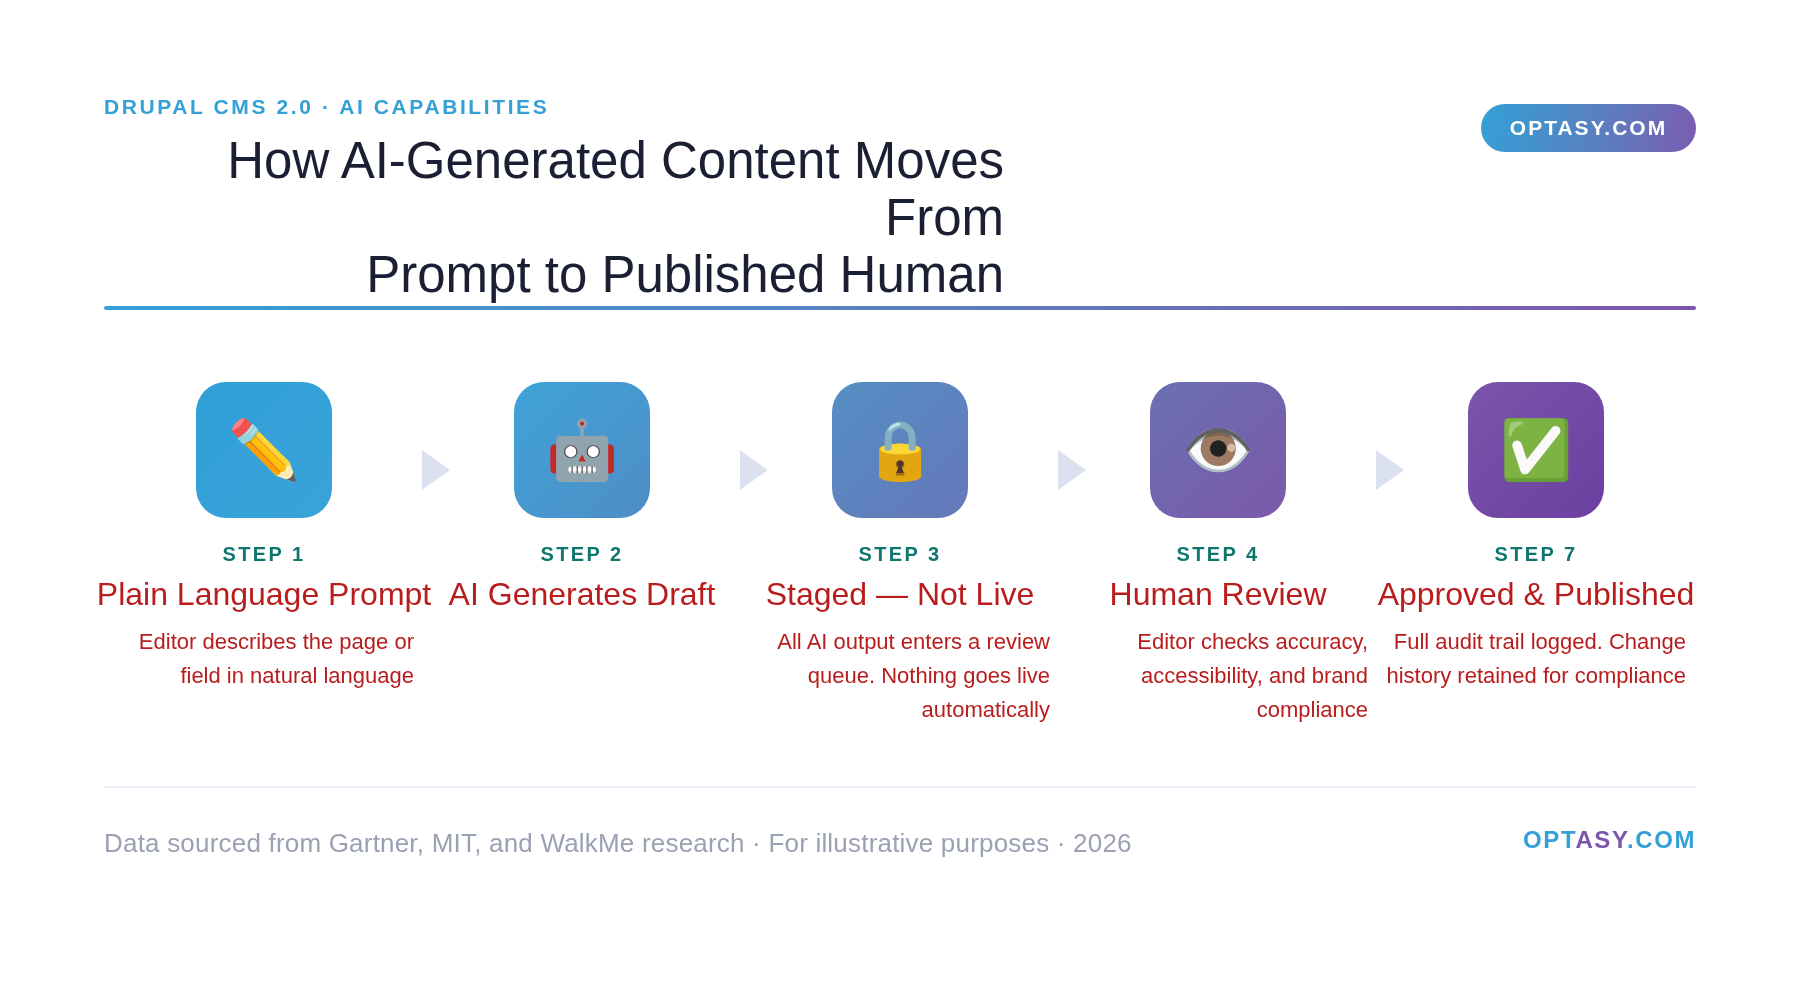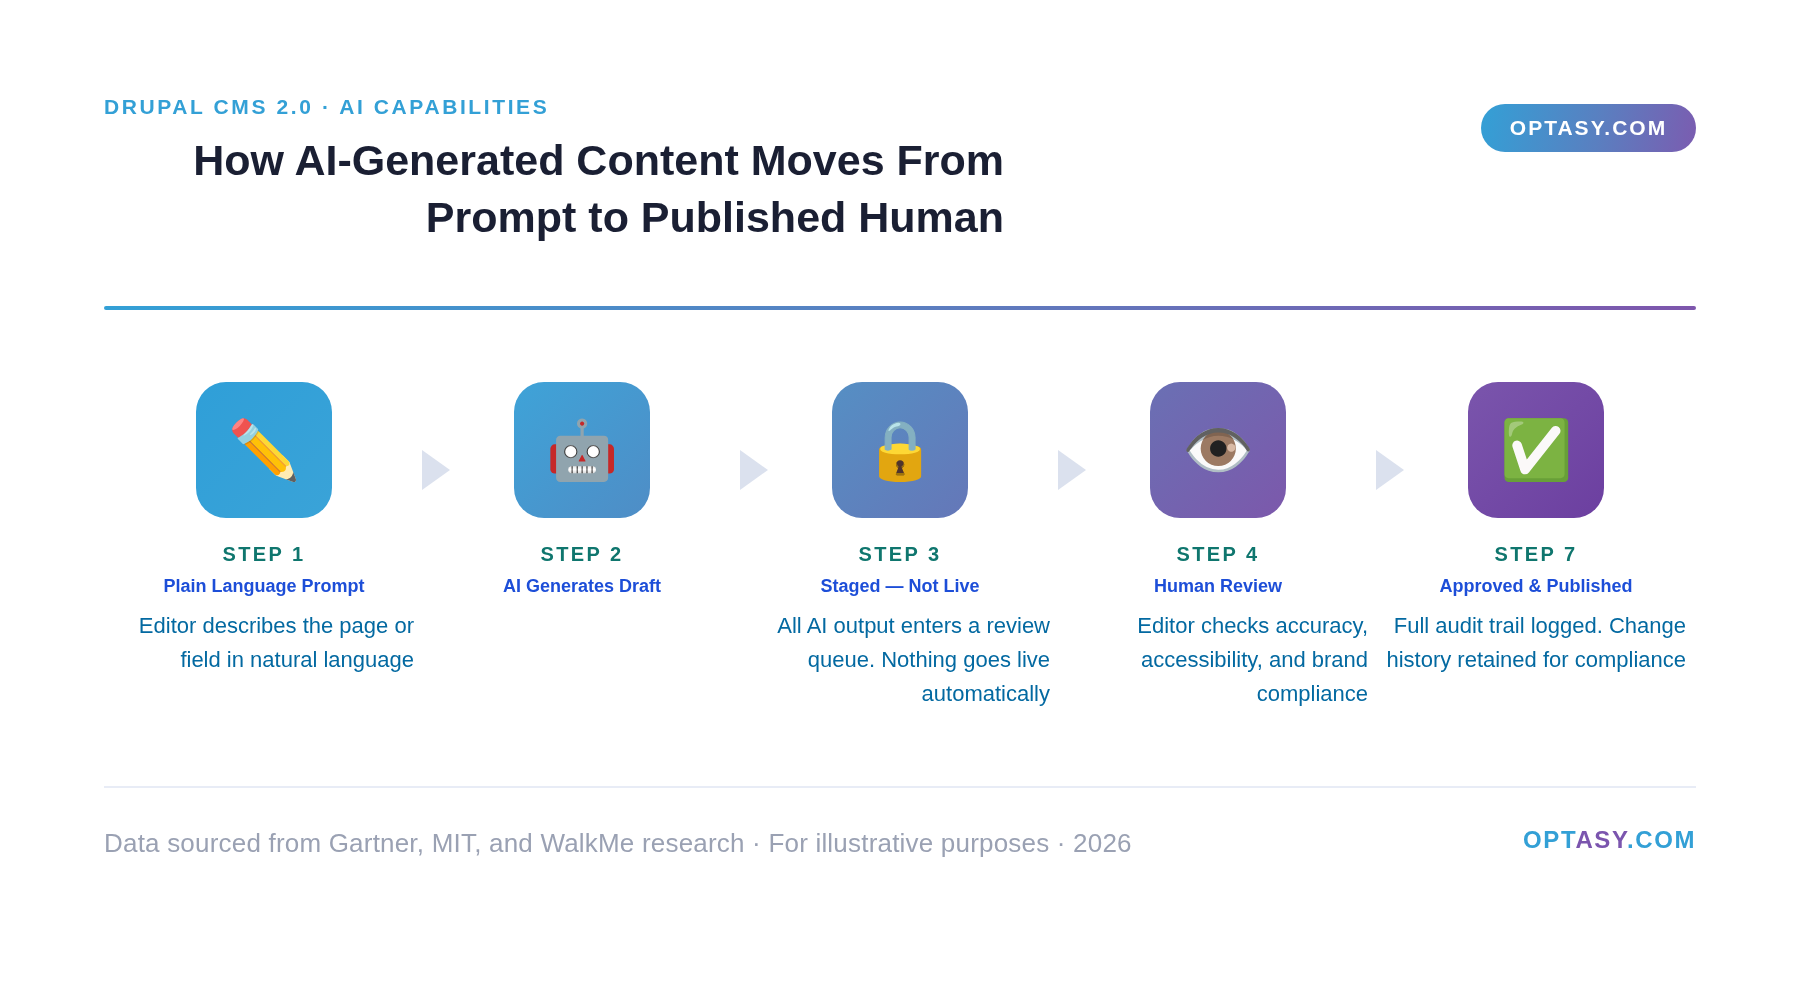--- a/index.html
+++ b/index.html
@@ -6,21 +6,21 @@
   html, body { width: 1800px; height: 982px; background: #ffffff; overflow: hidden; }
   body { font-family: "Liberation Sans", sans-serif; color: #1a1f33; position: relative; }
 
   .eyebrow {
     position: absolute; left: 104px; top: 95px;
     font-size: 21px; font-weight: 700; letter-spacing: 2.6px;
     color: #33a0d6; text-transform: uppercase;
   }
   .title {
     position: absolute; left: 104px; top: 132px; width: 900px;
-    font-size: 43px; font-weight: 700; line-height: 57px; color: #1a1f33;
+    font-size: 51px; font-weight: 400; line-height: 57px; color: #1a1f33;
   }
   .badge {
     position: absolute; left: 1481px; top: 104px; width: 215px; height: 48px;
     border-radius: 24px;
     background: linear-gradient(100deg, #33a0d6 0%, #5a7fc0 55%, #7b5cb0 100%);
     color: #ffffff; font-size: 21px; font-weight: 700; letter-spacing: 2px;
     display: flex; align-items: center; justify-content: center;
   }
   .top-rule {
     position: absolute; left: 104px; top: 306px; width: 1592px; height: 4px;
@@ -36,25 +36,25 @@
   .tile {
     width: 136px; height: 136px; border-radius: 30px;
     display: flex; align-items: center; justify-content: center;
     font-size: 58px; line-height: 1;
   }
   .step-label {
     margin-top: 25px; font-size: 20px; font-weight: 700; letter-spacing: 2.4px;
     color: #0f766e;
   }
   .step-title {
-    margin-top: 10px; font-size: 18px; font-weight: 700; color: #1d4ed8;
+    margin-top: 10px; font-size: 32px; font-weight: 400; color: #b91c1c;
     white-space: nowrap;
   }
   .step-desc {
-    margin-top: 12px; font-size: 22px; line-height: 34px; color: #0369a1;
+    margin-top: 12px; font-size: 22px; line-height: 34px; color: #b91c1c;
     width: 300px;
   }
   .arrow {
     position: absolute; top: 68px; width: 0; height: 0;
     border-top: 20px solid transparent; border-bottom: 20px solid transparent;
     border-left: 28px solid #dbe1ee;
   }
 
   .bottom-rule {
     position: absolute; left: 104px; top: 786px; width: 1592px; height: 2px;

